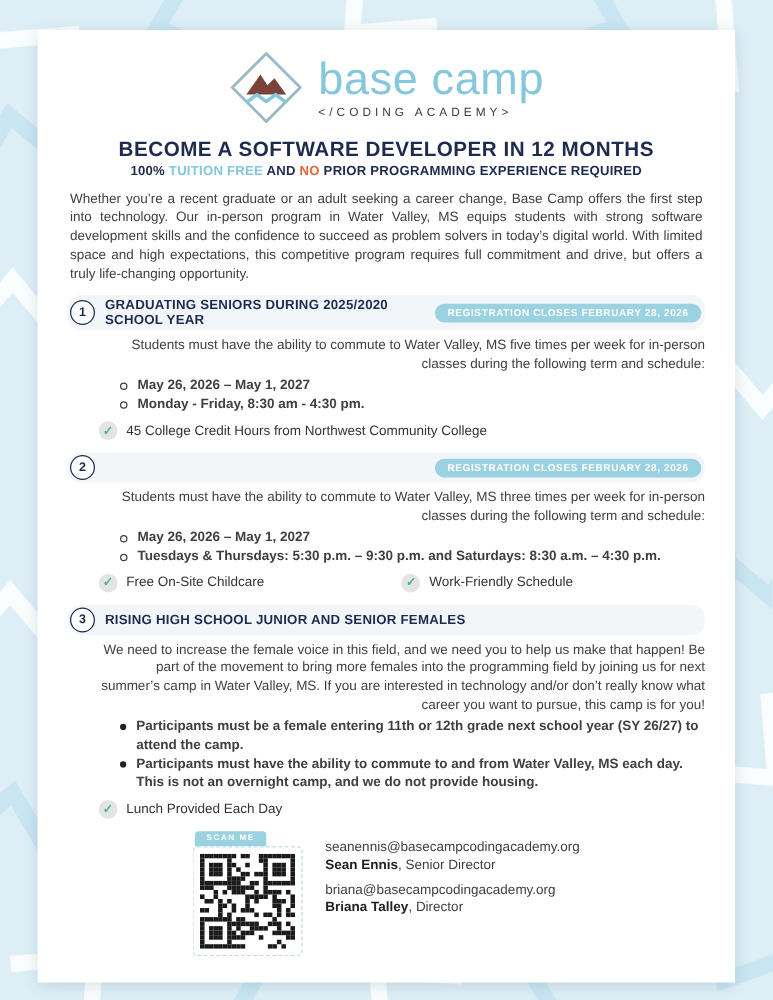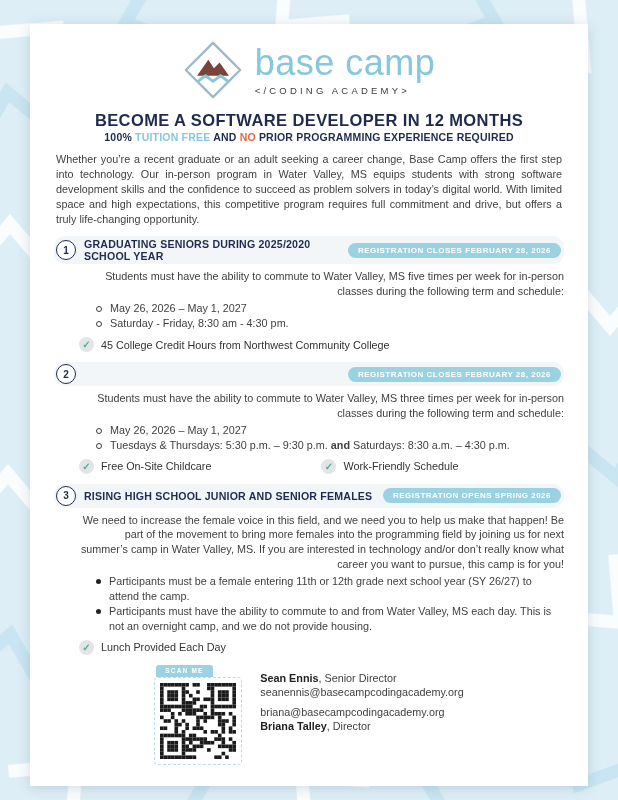--- a/index.html
+++ b/index.html
@@ -32,21 +32,21 @@
   .sec-header{display:flex;align-items:center;gap:8px;background:#f2f6f8;border-radius:11px;
     padding:2px 3px 2px 2px;}
   .num{width:18px;height:18px;border:1.5px solid var(--navy,#1e2b4f);border-radius:50%;
     background:#fff;display:flex;align-items:center;justify-content:center;
     font-size:10px;font-weight:bold;color:var(--navy,#1e2b4f);flex:0 0 auto;}
   .sec-title{font-size:10.6px;font-weight:bold;color:var(--navy,#1e2b4f);letter-spacing:.2px;}
   .badge{margin-left:auto;background:var(--badge-blue,#9bd2e2);color:#fff;font-size:8px;
     font-weight:bold;letter-spacing:.5px;padding:3px 10px;border-radius:8px;white-space:nowrap;}
   .sec-body{margin:5px 0 0 25px;font-size:10.8px;line-height:1.38;color:var(--body-text,#3f3f3f);text-align:right;}
   .bullets{margin:2px 0 0 42px;}
-  .bullet{display:flex;gap:8px;font-size:10.8px;line-height:1.38;color:var(--body-text,#3f3f3f);}
+  .bullet{display:flex;gap:8px;font-size:10.8px;line-height:1.38;color:var(--body-text,#3f3f3f);font-weight:bold;}
   .bullet .dot{width:5px;height:5px;border-radius:50%;flex:0 0 auto;margin-top:5px;}
   .hollow .dot{border:1.2px solid #3f3f3f;box-sizing:border-box;width:6px;height:6px;}
   .solid .dot{background:#222;}
   .checks{display:flex;gap:110px;margin:6px 0 0 25px;}
   .check{display:flex;align-items:center;gap:7px;font-size:10.8px;color:#333;}
   .check-icon{width:15px;height:15px;border-radius:50%;background:#e4e4e4;flex:0 0 auto;
     color:var(--check-teal,#44b1a1);font-size:10px;font-weight:bold;
     display:flex;align-items:center;justify-content:center;}
   
   .footer{display:flex;justify-content:center;align-items:flex-start;gap:18px;margin-top:10px;}
@@ -114,21 +114,21 @@
       <div class="badge">REGISTRATION CLOSES FEBRUARY 28, 2026</div>
     </div>
     <div class="sec-body">Students must have the ability to commute to Water Valley, MS five times per week for in-person classes during the following term and schedule:</div>
     <div class="bullets hollow">
       <div class="bullet">
           <span class="dot"></span>
           <span>May 26, 2026 – May 1, 2027</span>
         </div>
       <div class="bullet">
           <span class="dot"></span>
-          <span>Saturday - Friday, 8:30 am - 4:30 pm.</span>
+          <span>Monday - Friday, 8:30 am - 4:30 pm.</span>
         </div>
     </div>
     <div class="checks">
       <div class="check">
           <span class="check-icon">✓</span>
           <span>45 College Credit Hours from Northwest Community College</span>
         </div>
     </div>
   </div>
 
@@ -157,21 +157,20 @@
           <span class="check-icon">✓</span>
           <span>Work-Friendly Schedule</span>
         </div>
     </div>
   </div>
 
   <div class="section">
     <div class="sec-header">
       <div class="num">3</div>
       <div class="sec-title">RISING HIGH SCHOOL JUNIOR AND SENIOR FEMALES</div>
-      <div class="badge">REGISTRATION OPENS SPRING 2026</div>
     </div>
     <div class="sec-body">We need to increase the female voice in this field, and we need you to help us make that happen! Be part of the movement to bring more females into the programming field by joining us for next summer’s camp in Water Valley, MS. If you are interested in technology and/or don’t really know what career you want to pursue, this camp is for you!</div>
     <div class="bullets solid">
       <div class="bullet">
           <span class="dot"></span>
           <span>Participants must be a female entering 11th or 12th grade next school year (SY 26/27) to attend the camp.</span>
         </div>
       <div class="bullet">
           <span class="dot"></span>
           <span>Participants must have the ability to commute to and from Water Valley, MS each day. This is not an overnight camp, and we do not provide housing.</span>
@@ -412,22 +411,22 @@
             <rect x="32" y="80" width="4" height="4"></rect>
             <rect x="36" y="80" width="4" height="4"></rect>
             <rect x="60" y="80" width="4" height="4"></rect>
             <rect x="64" y="80" width="4" height="4"></rect>
             <rect x="72" y="80" width="4" height="4"></rect>
           </svg>
       </div>
     </div>
     <div class="contacts">
       <div class="contact">
+        <div>seanennis@basecampcodingacademy.org</div>
         <div><span class="cname">Sean Ennis</span><span>, Senior Director</span></div>
-        <div>seanennis@basecampcodingacademy.org</div>
       </div>
       <div class="contact">
         <div>briana@basecampcodingacademy.org</div>
         <div><span class="cname">Briana Talley</span><span>, Director</span></div>
       </div>
     </div>
   </div>
 
 </div>
 

